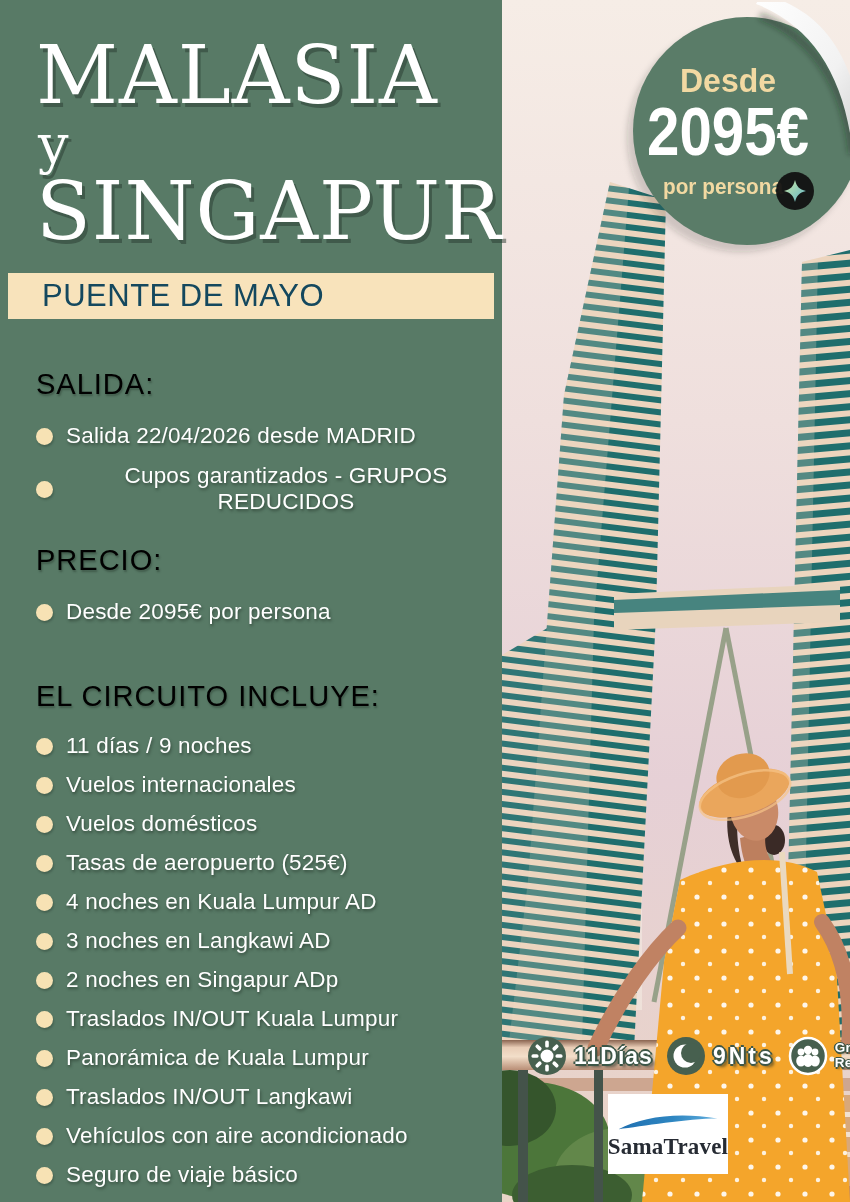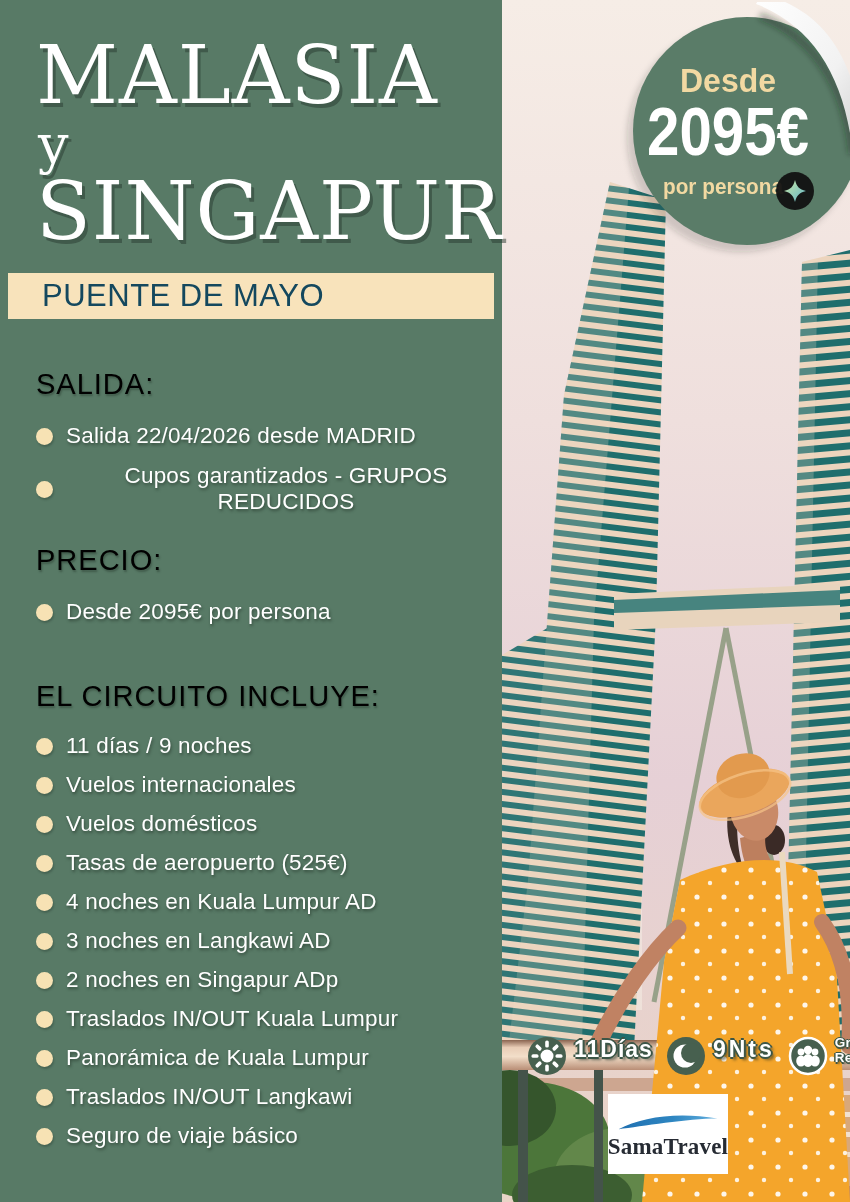--- a/index.html
+++ b/index.html
@@ -36,21 +36,21 @@
   .sec-salida{top:368px;}  .sec-salida h2{margin-bottom:22px;}  .sec-salida li{margin-bottom:14px;}
   .sec-precio{top:544px;}  .sec-precio h2{margin-bottom:22px;}
   .sec-circuito{top:680px;} .sec-circuito h2{margin-bottom:20px;} .sec-circuito li{margin-bottom:13px;}
 
   
   .sticker{position:absolute;left:610px;top:2px;width:240px;height:258px;}
   .sticker text{font-family:"Liberation Sans",sans-serif;}
 
   
   .badges{position:absolute;left:527px;top:1036px;display:flex;align-items:center;gap:13px;}
-  .badge{display:flex;gap:7px;}
+  .badge{display:flex;align-items:center;gap:7px;}
   .blabel{font-size:23px;font-weight:bold;color:#fff;letter-spacing:1px;white-space:nowrap;
      text-shadow:2px 0 0 #3c5647,-2px 0 0 #3c5647,0 2px 0 #3c5647,0 -2px 0 #3c5647,3px 3px 3px rgba(30,45,35,.65);}
   .badge-nts .blabel{letter-spacing:3px;}
   .blabel.small{font-size:13.5px;line-height:1.1;width:88px;white-space:normal;letter-spacing:.3px;
      text-shadow:1.5px 0 0 #3c5647,-1.5px 0 0 #3c5647,0 1.5px 0 #3c5647,0 -1.5px 0 #3c5647,2px 2px 2px rgba(30,45,35,.65);}
 
   
   .logo-box{position:absolute;left:608px;top:1094px;width:120px;height:80px;background:#ffffff;
       display:flex;flex-direction:column;align-items:center;justify-content:center;}
   .brand{font-family:"Liberation Serif","DejaVu Serif",serif;font-size:23px;font-weight:600;
@@ -226,20 +226,24 @@
           <span class="dot"></span>
           <span class="txt">Traslados IN/OUT Kuala Lumpur</span>
         </li>
       <li>
           <span class="dot"></span>
           <span class="txt">Panorámica de Kuala Lumpur</span>
         </li>
       <li>
           <span class="dot"></span>
           <span class="txt">Traslados IN/OUT Langkawi</span>
+        </li>
+      <li>
+          <span class="dot"></span>
+          <span class="txt">Vehículos con aire acondicionado</span>
         </li>
       <li>
           <span class="dot"></span>
           <span class="txt">Seguro de viaje básico</span>
         </li>
     </ul>
   </section>
 </div>
 
 <svg class="sticker" viewBox="0 0 240 258">

